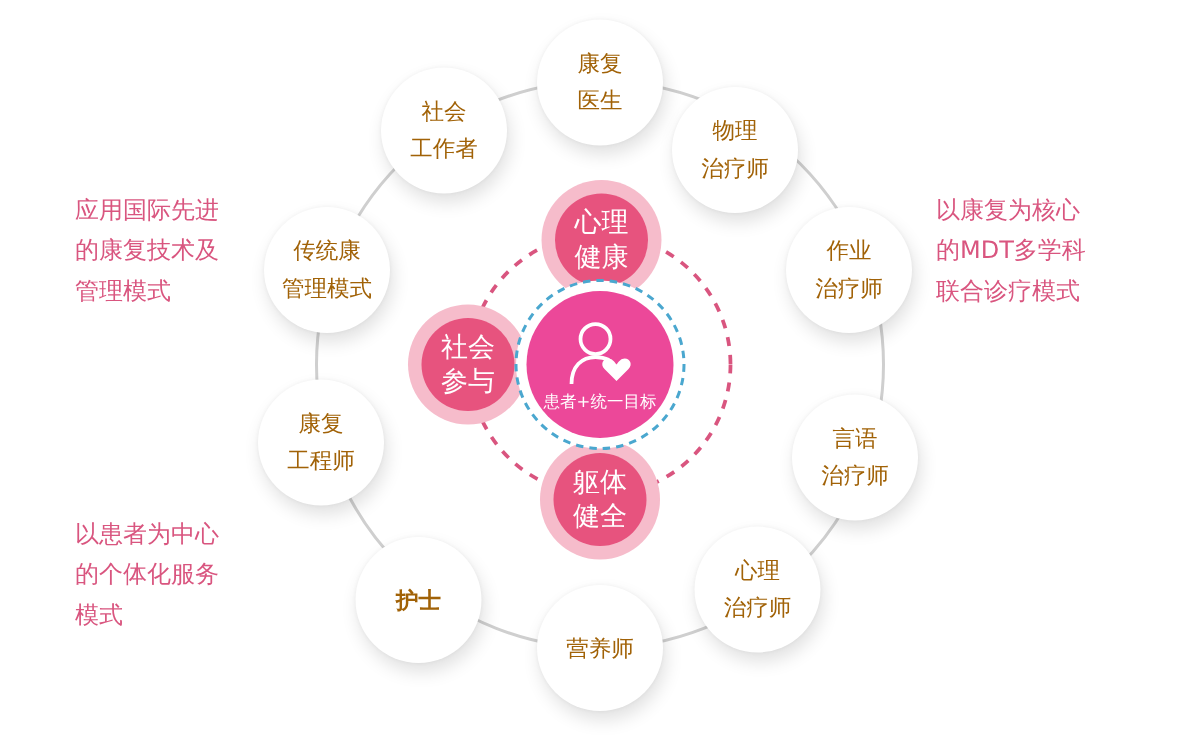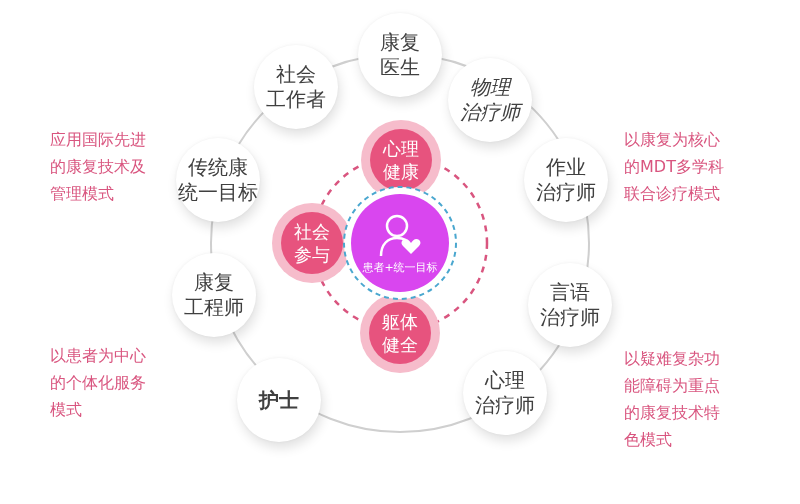--- a/index.html
+++ b/index.html
@@ -4,36 +4,36 @@
 <style>
   html, body { margin: 0; padding: 0; background: #ffffff; }
   body { width: 800px; height: 504px; position: relative; overflow: hidden;
          font-family: "DejaVu Sans", "Liberation Sans", sans-serif; }
   .canvas { position: absolute; left: 0; top: 0; width: 800px; height: 504px; }
   svg.bg { position: absolute; left: 0; top: 0; }
   .node {
     position: absolute; border-radius: 50%; background: #ffffff;
     box-shadow: 2px 6px 12px rgba(0,0,0,0.12), 0 0 3px rgba(0,0,0,0.05);
     display: flex; align-items: center; justify-content: center; text-align: center;
-    color: #404040; font-size: 20px; line-height: 25px;
+    color: #a16207; font-size: 15px; line-height: 25px;
   }
   .node span { display: block; white-space: pre-line; }
   .pink-outer {
     position: absolute; border-radius: 50%; background: #f6bccb;
     display: flex; align-items: center; justify-content: center;
   }
   .pink-inner {
     width: 62px; height: 62px; border-radius: 50%; background: #e7537e;
     color: #ffffff; font-size: 18px; line-height: 23px;
     display: flex; align-items: center; justify-content: center; text-align: center;
   }
   .pink-inner span { white-space: pre-line; }
   .center {
     position: absolute; left: 351px; top: 194px; width: 98px; height: 98px;
-    border-radius: 50%; background: #d946ef; color: #ffffff;
+    border-radius: 50%; background: #ec4899; color: #ffffff;
     display: flex; flex-direction: column; align-items: center; justify-content: center;
   }
   .center-label { font-size: 11px; margin-top: 2px; letter-spacing: 0; }
   .side-text {
     position: absolute; color: #d9557f; font-size: 16px; line-height: 27px;
     white-space: pre-line;
     margin-top: 40px;
   }
 </style>
 </head>
@@ -74,59 +74,58 @@
       <path d="M4 44 C4 32 11 26 20 26 C24 26 27 27 29 28" fill="none" stroke="#ffffff" stroke-width="2.5"></path>
       <path d="M34 42 L26 34 C23 31 25 27 28.5 27 C31 27 32.5 29 34 31 C35.5 29 37 27 39.5 27 C43 27 45 31 42 34 Z" fill="#ffffff"></path>
     </svg>
     <span class="center-label">患者+统一目标</span>
   </div>
 
   <div class="node" style="left:358px; top:13px; width:84px; height:84px;">
       <span>康复
 医生</span>
     </div>
-  <div class="node" style="left:448px; top:58px; width:84px; height:84px;font-style:italic;">
+  <div class="node" style="left:448px; top:58px; width:84px; height:84px;">
       <span>物理
 治疗师</span>
     </div>
   <div class="node" style="left:524px; top:138px; width:84px; height:84px;">
       <span>作业
 治疗师</span>
     </div>
   <div class="node" style="left:528px; top:263px; width:84px; height:84px;">
       <span>言语
 治疗师</span>
     </div>
   <div class="node" style="left:463px; top:351px; width:84px; height:84px;">
       <span>心理
 治疗师</span>
     </div>
+  <div class="node" style="left:358px; top:390px; width:84px; height:84px;">
+      <span>营养师</span>
+    </div>
   <div class="node" style="left:237px; top:358px; width:84px; height:84px;font-weight:bold;">
       <span>护士</span>
     </div>
   <div class="node" style="left:172px; top:253px; width:84px; height:84px;">
       <span>康复
 工程师</span>
     </div>
   <div class="node" style="left:176px; top:138px; width:84px; height:84px;">
       <span>传统康
-统一目标</span>
+管理模式</span>
     </div>
   <div class="node" style="left:254px; top:45px; width:84px; height:84px;">
       <span>社会
 工作者</span>
     </div>
 
   <div class="side-text" style="left:50px; top:86px;">应用国际先进
 的康复技术及
 管理模式</div>
   <div class="side-text" style="left:624px; top:86px;">以康复为核心
 的MDT多学科
 联合诊疗模式</div>
   <div class="side-text" style="left:50px; top:302px;">以患者为中心
 的个体化服务
 模式</div>
-  <div class="side-text" style="left:624px; top:305px;">以疑难复杂功
-能障碍为重点
-的康复技术特
-色模式</div>
 
 </div>
 
 </body></html>

